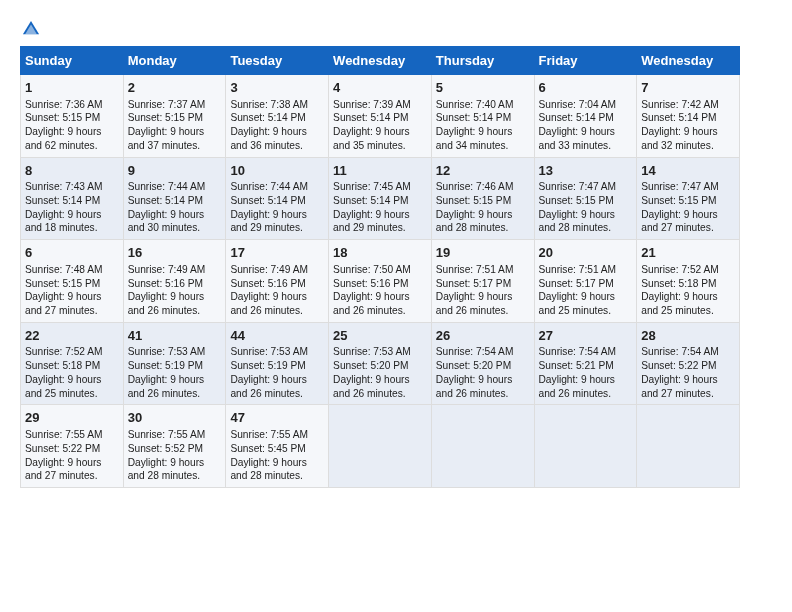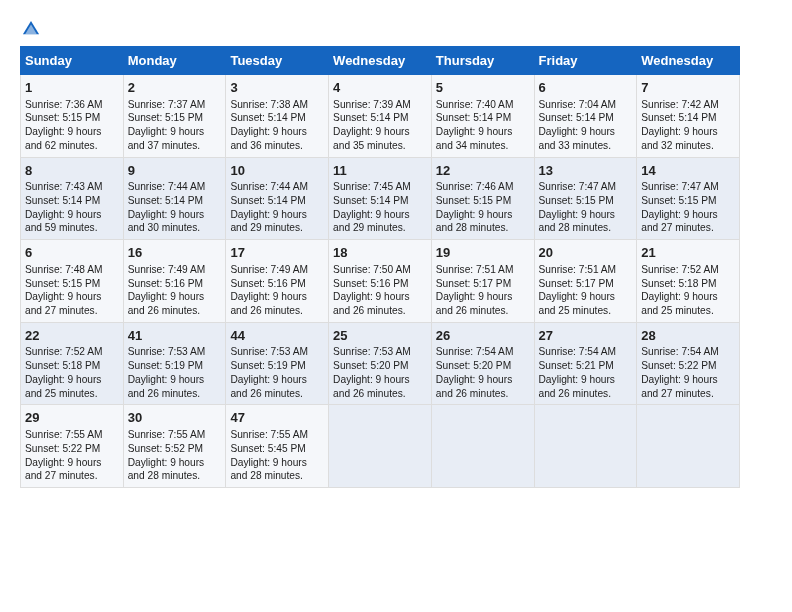--- a/index.html
+++ b/index.html
@@ -179,21 +179,21 @@
             <div>Daylight: 9 hours</div>
             <div>and 32 minutes.</div>
           </td>
         </tr>
         <tr>
           <td>
             <span class="day-num">8</span>
             <div>Sunrise: 7:43 AM</div>
             <div>Sunset: 5:14 PM</div>
             <div>Daylight: 9 hours</div>
-            <div>and 59 minutes.</div>
+            <div>and 18 minutes.</div>
           </td>
           <td>
             <span class="day-num">9</span>
             <div>Sunrise: 7:44 AM</div>
             <div>Sunset: 5:14 PM</div>
             <div>Daylight: 9 hours</div>
             <div>and 30 minutes.</div>
           </td>
           <td>
             <span class="day-num">10</span>

